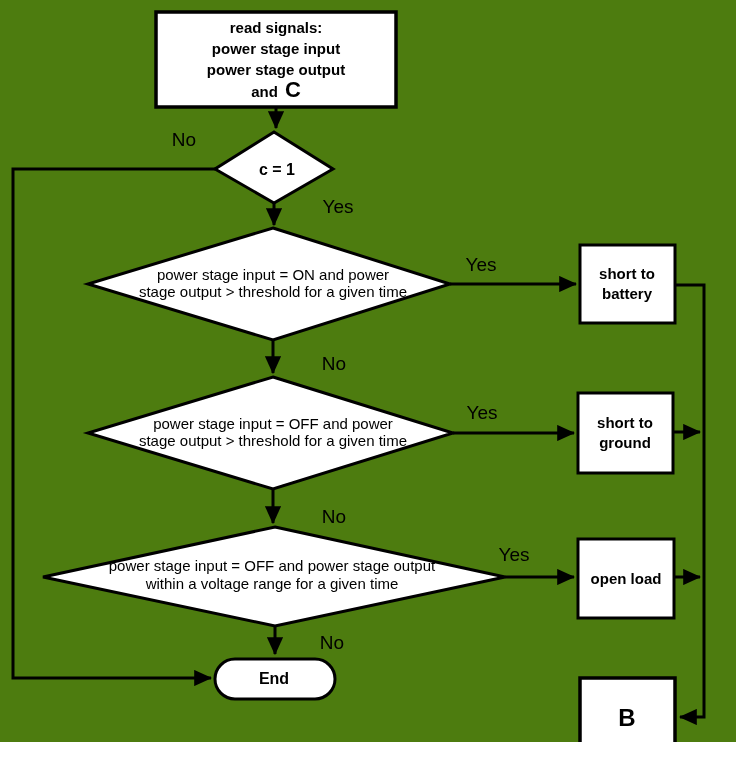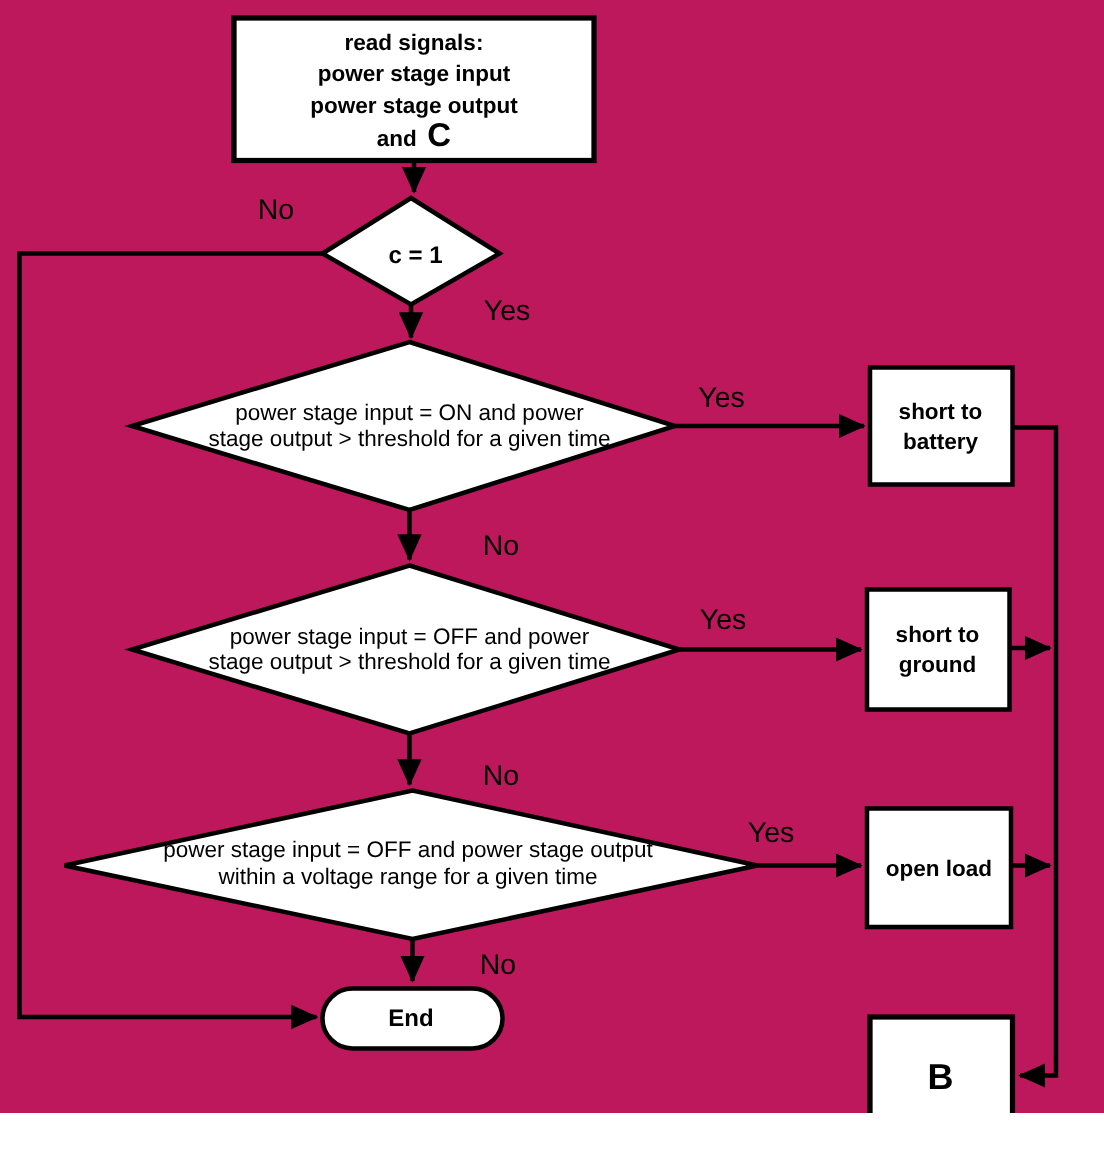--- a/index.html
+++ b/index.html
@@ -1,21 +1,21 @@
 <!DOCTYPE html>
 <html><head>
 <meta charset="utf-8">
 <style>
   html, body { margin: 0; padding: 0; }
   body { background: #ffffff; }
   .canvas {
     position: relative;
     width: 736px;
     height: 742px;
-    background: #be185d;
+    background: #4d7c0f;
     overflow: hidden;
   }
   svg text {
     font-family: "Liberation Sans", "DejaVu Sans", sans-serif;
     fill: #000000;
     text-anchor: middle;
   }
   .shape {
     fill: #ffffff;
     stroke: #000000;

